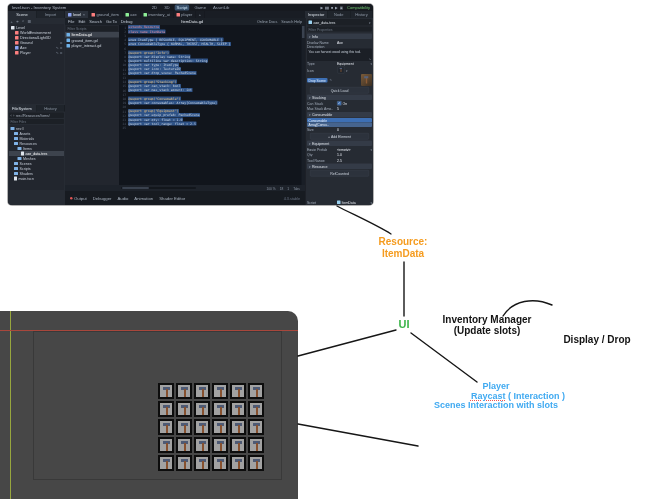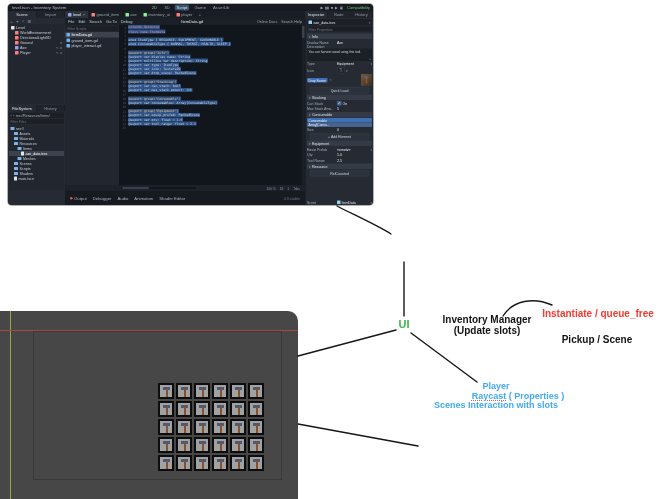--- a/index.html
+++ b/index.html
@@ -705,28 +705,31 @@
           <div class="ax-head"></div>
           <div class="ax-handle"></div>
         </div>
         <div class="slot">
           <div class="ax-head"></div>
           <div class="ax-handle"></div>
         </div>
       </div>
   </div>
 
+  <div class="ann" id="ann-resource" style="color: rgb(245, 156, 32);">
+    <div>Resource:</div>
+    <div>ItemData</div>
+  </div>
   <div class="ann" id="ann-ui" style="color: rgb(60, 181, 74);">UI</div>
   <div class="ann" id="ann-invmgr" style="color: rgb(19, 19, 19);">
     <div>Inventory Manager</div>
     <div>(Update slots)</div>
   </div>
   <div class="ann" id="ann-inst" style="color: rgb(242, 58, 49);">
-    <div>Instantiate / queue_free</div>
   </div>
-  <div class="ann" id="ann-pickup" style="color: rgb(19, 19, 19);">Pickup / Scene</div>
+  <div class="ann" id="ann-pickup" style="color: rgb(19, 19, 19);">Display / Drop</div>
   <div class="ann" id="ann-player" style="color: rgb(65, 170, 241);">
     <div>Player</div>
-    <div><span class="raycast">Raycast</span><span> ( Properties )</span></div>
+    <div><span class="raycast">Raycast</span><span> ( Interaction )</span></div>
     <div>Scenes Interaction with slots</div>
   </div>
 
 </div>
 
 </body></html>

